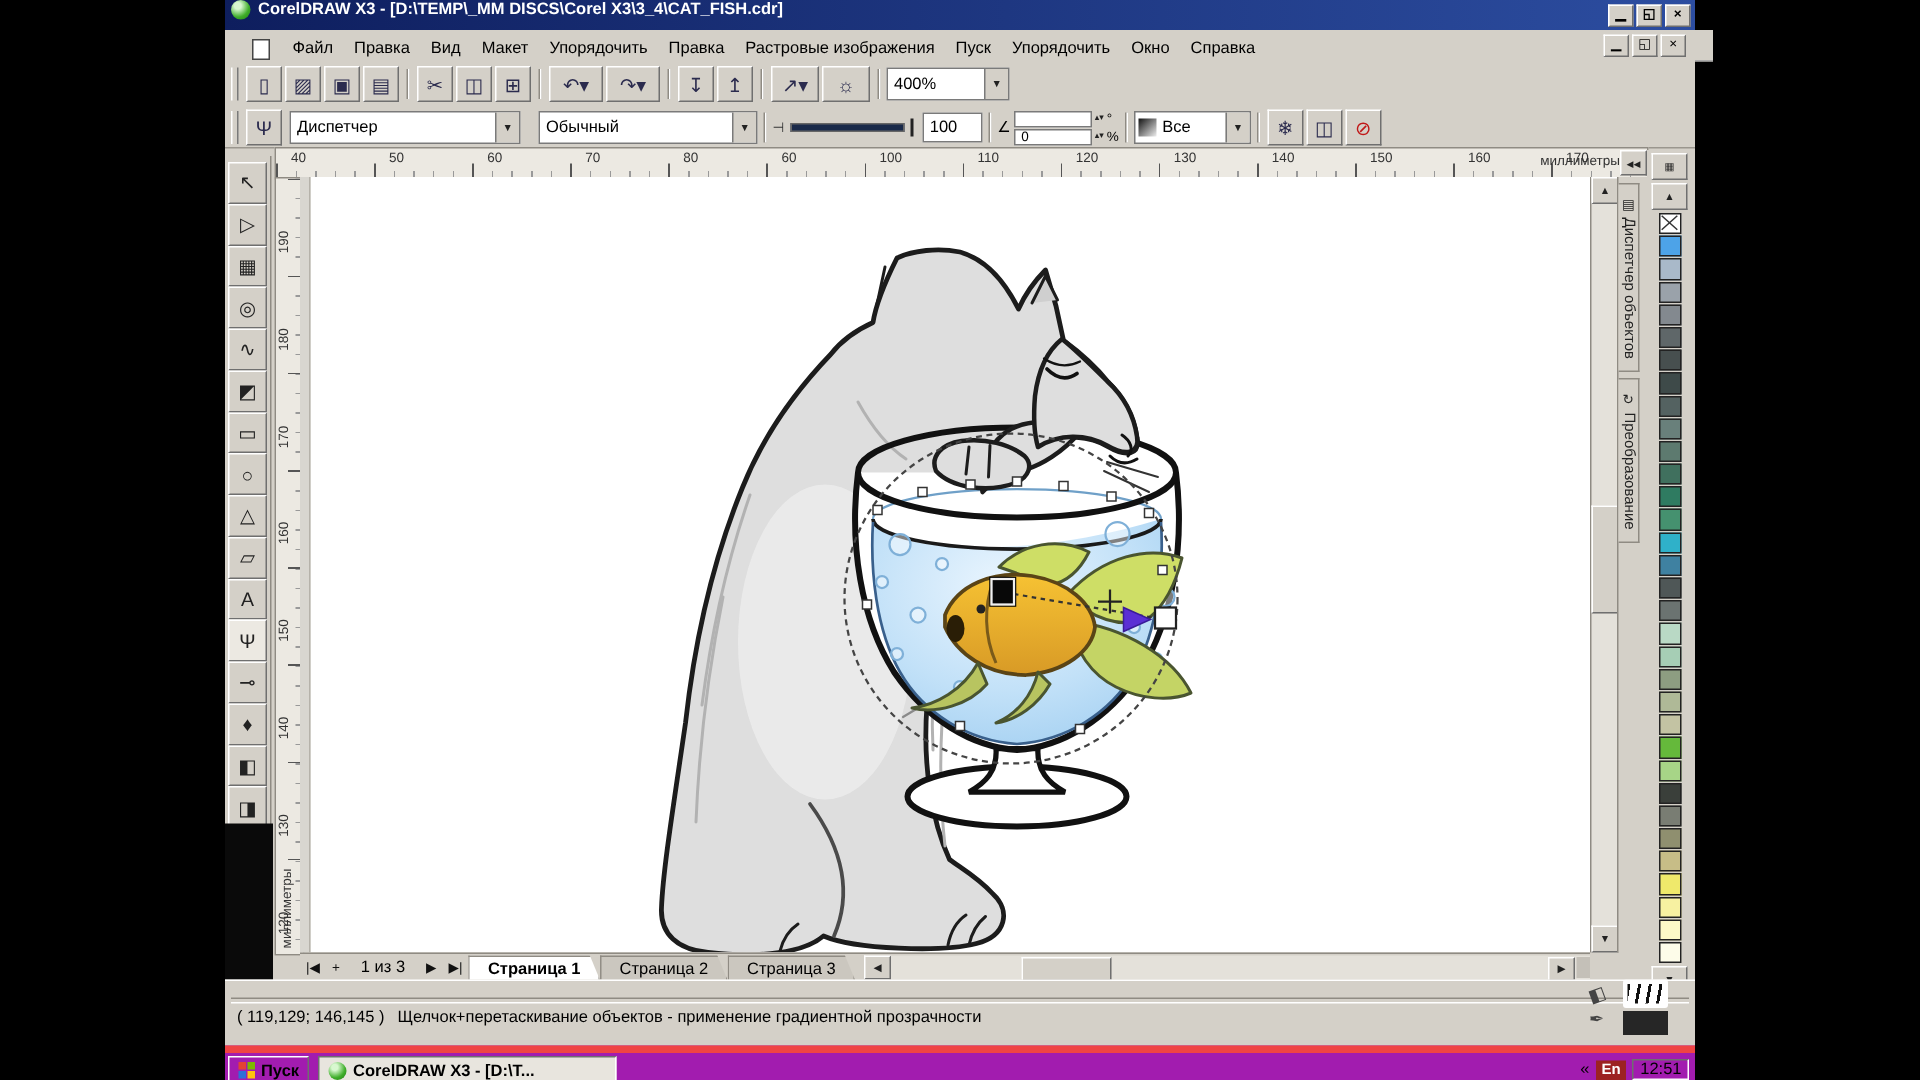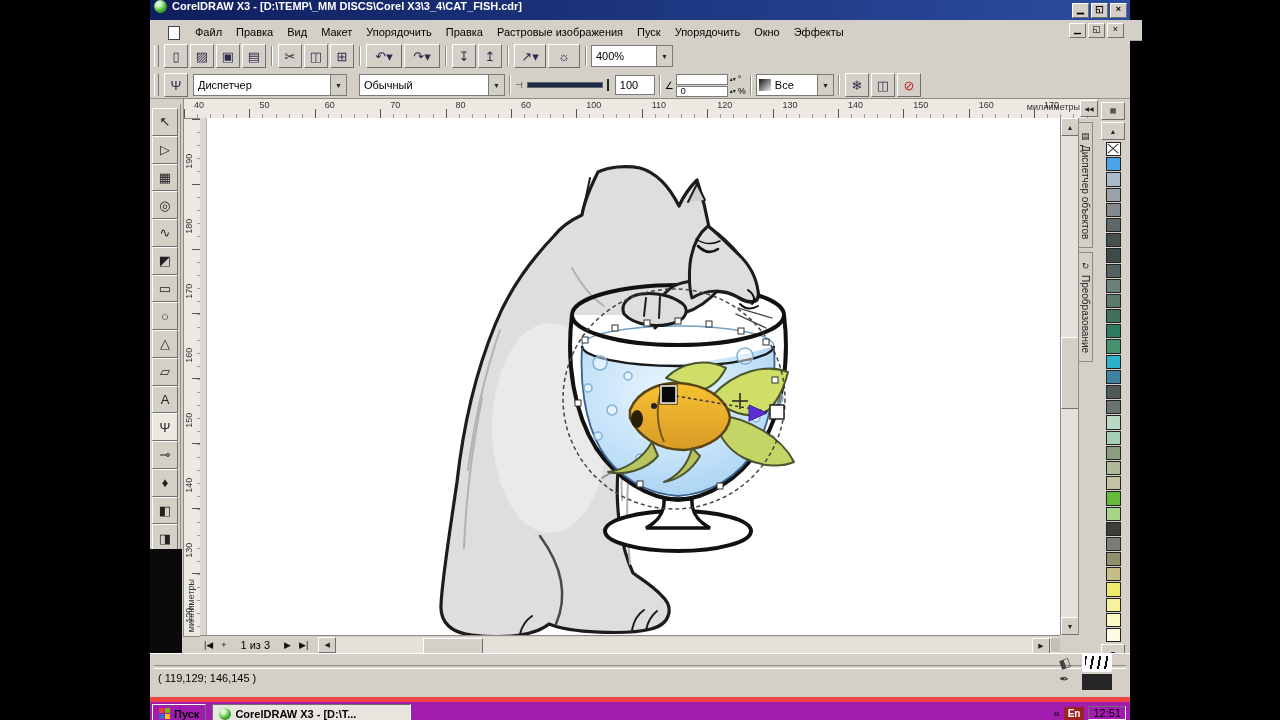--- a/index.html
+++ b/index.html
@@ -138,21 +138,21 @@
     <span class="menu-item">Файл</span>
         <span class="menu-item">Правка</span>
         <span class="menu-item">Вид</span>
         <span class="menu-item">Макет</span>
         <span class="menu-item">Упорядочить</span>
         <span class="menu-item">Правка</span>
         <span class="menu-item">Растровые изображения</span>
         <span class="menu-item">Пуск</span>
         <span class="menu-item">Упорядочить</span>
         <span class="menu-item">Окно</span>
-        <span class="menu-item">Эффекты</span>
+        <span class="menu-item">Справка</span>
       </span>
   </div>
   <div id="doc-controls">
     <span class="winbtn out">▁</span>
     <span class="winbtn out">◱</span>
     <span class="winbtn out">×</span>
   </div>
 
   <div id="toolbar" class="abs">
     <div class="tbrow">
@@ -494,31 +494,38 @@
     <div class="palbtn out">▼</div>
     <div class="palbtn out">◀|</div>
   </div>
 
   <div id="pagebar" class="abs">
     <span class="pgbtn">|◀</span>
     <span class="pgbtn">+</span>
     <span id="pgcount">1 из 3</span>
     <span class="pgbtn">▶</span>
     <span class="pgbtn">▶|</span>
+    <span style="display:flex;">
+
+    <span class="ptab active">Страница 1</span>
+        <span class="ptab">Страница 2</span>
+        <span class="ptab">Страница 3</span>
+      </span>
     <div id="hscroll">
       <span class="scrbtn out">◀</span>
       <div id="hthumb" class="out"></div>
       <span class="scrbtn out right">▶</span>
       <span id="hcorner"></span>
     </div>
   </div>
 
   <div id="statusbar" class="abs">
     <div class="groove"></div>
     <span id="status-coords">( 119,129; 146,145 )</span>
+    <span id="status-hint">Щелчок+перетаскивание объектов - применение градиентной прозрачности</span>
     <span id="status-icons">
       <span style="transform:rotate(-20deg);">◧</span>
       <span>✒</span>
     </span>
   </div>
   <div id="wm" class="abs"></div>
   <div id="wm2" class="abs"></div>
 
   <div id="taskbar" class="abs">
     <span id="start-btn" class="out">

